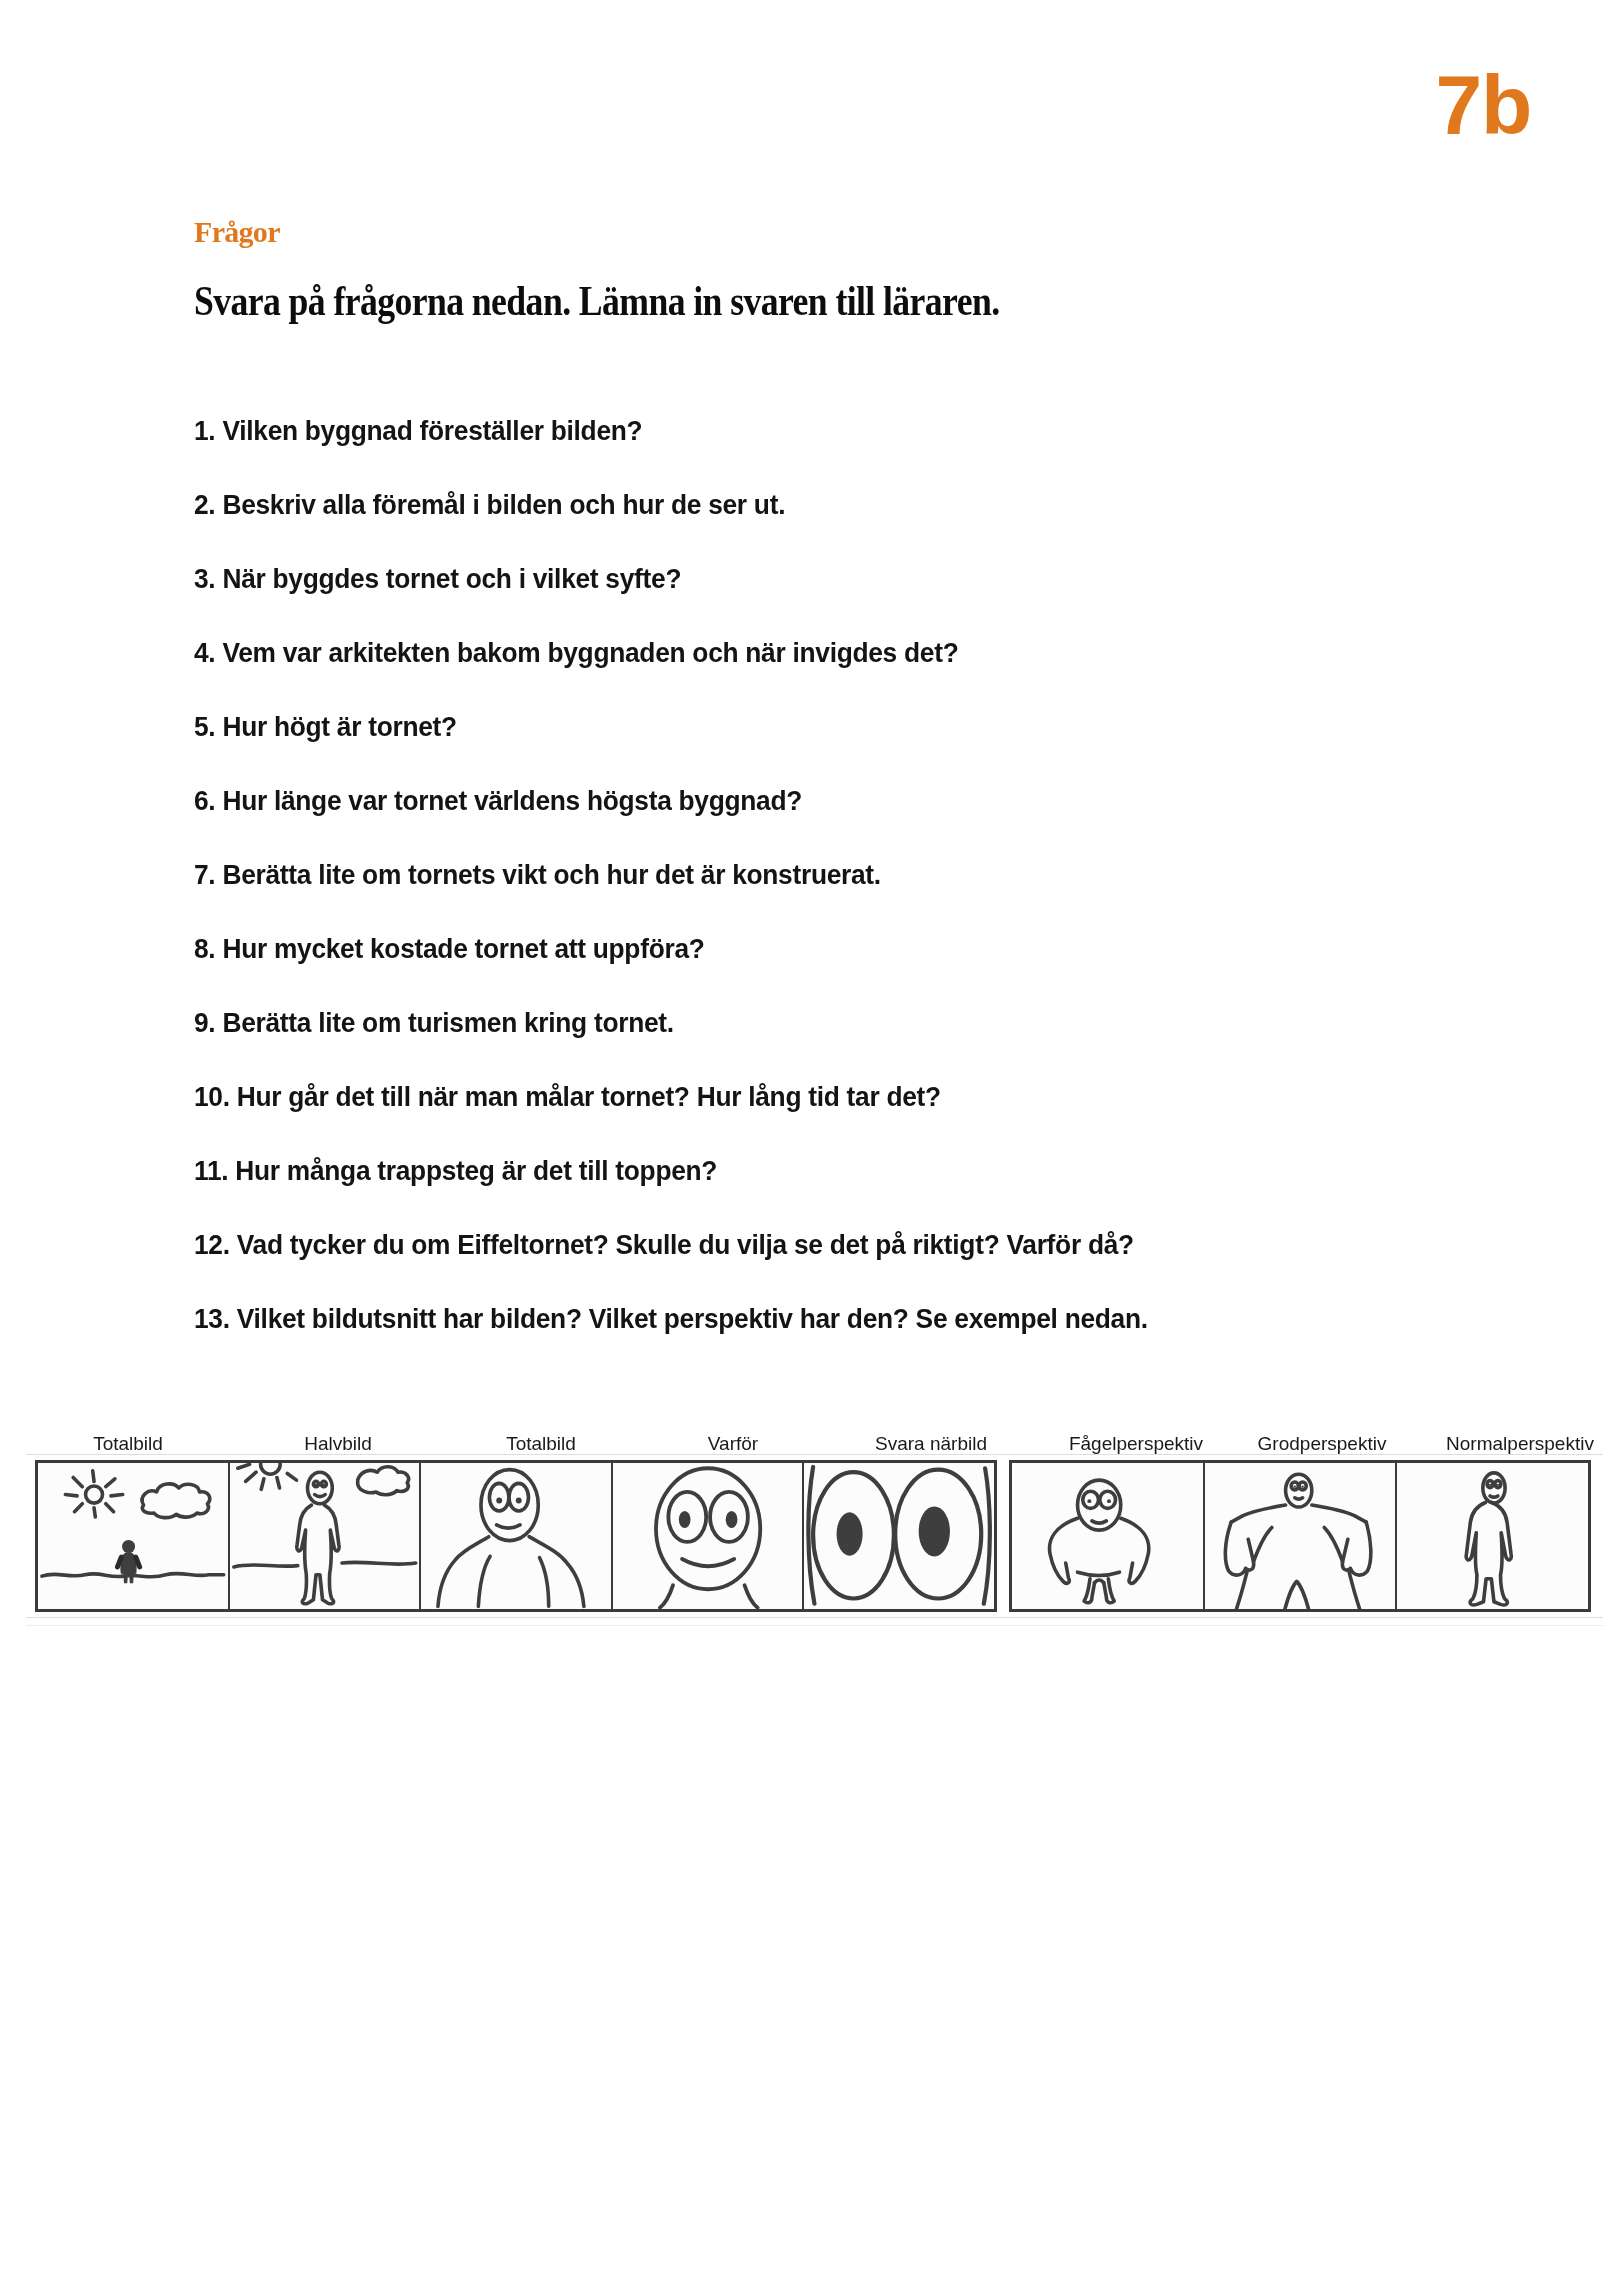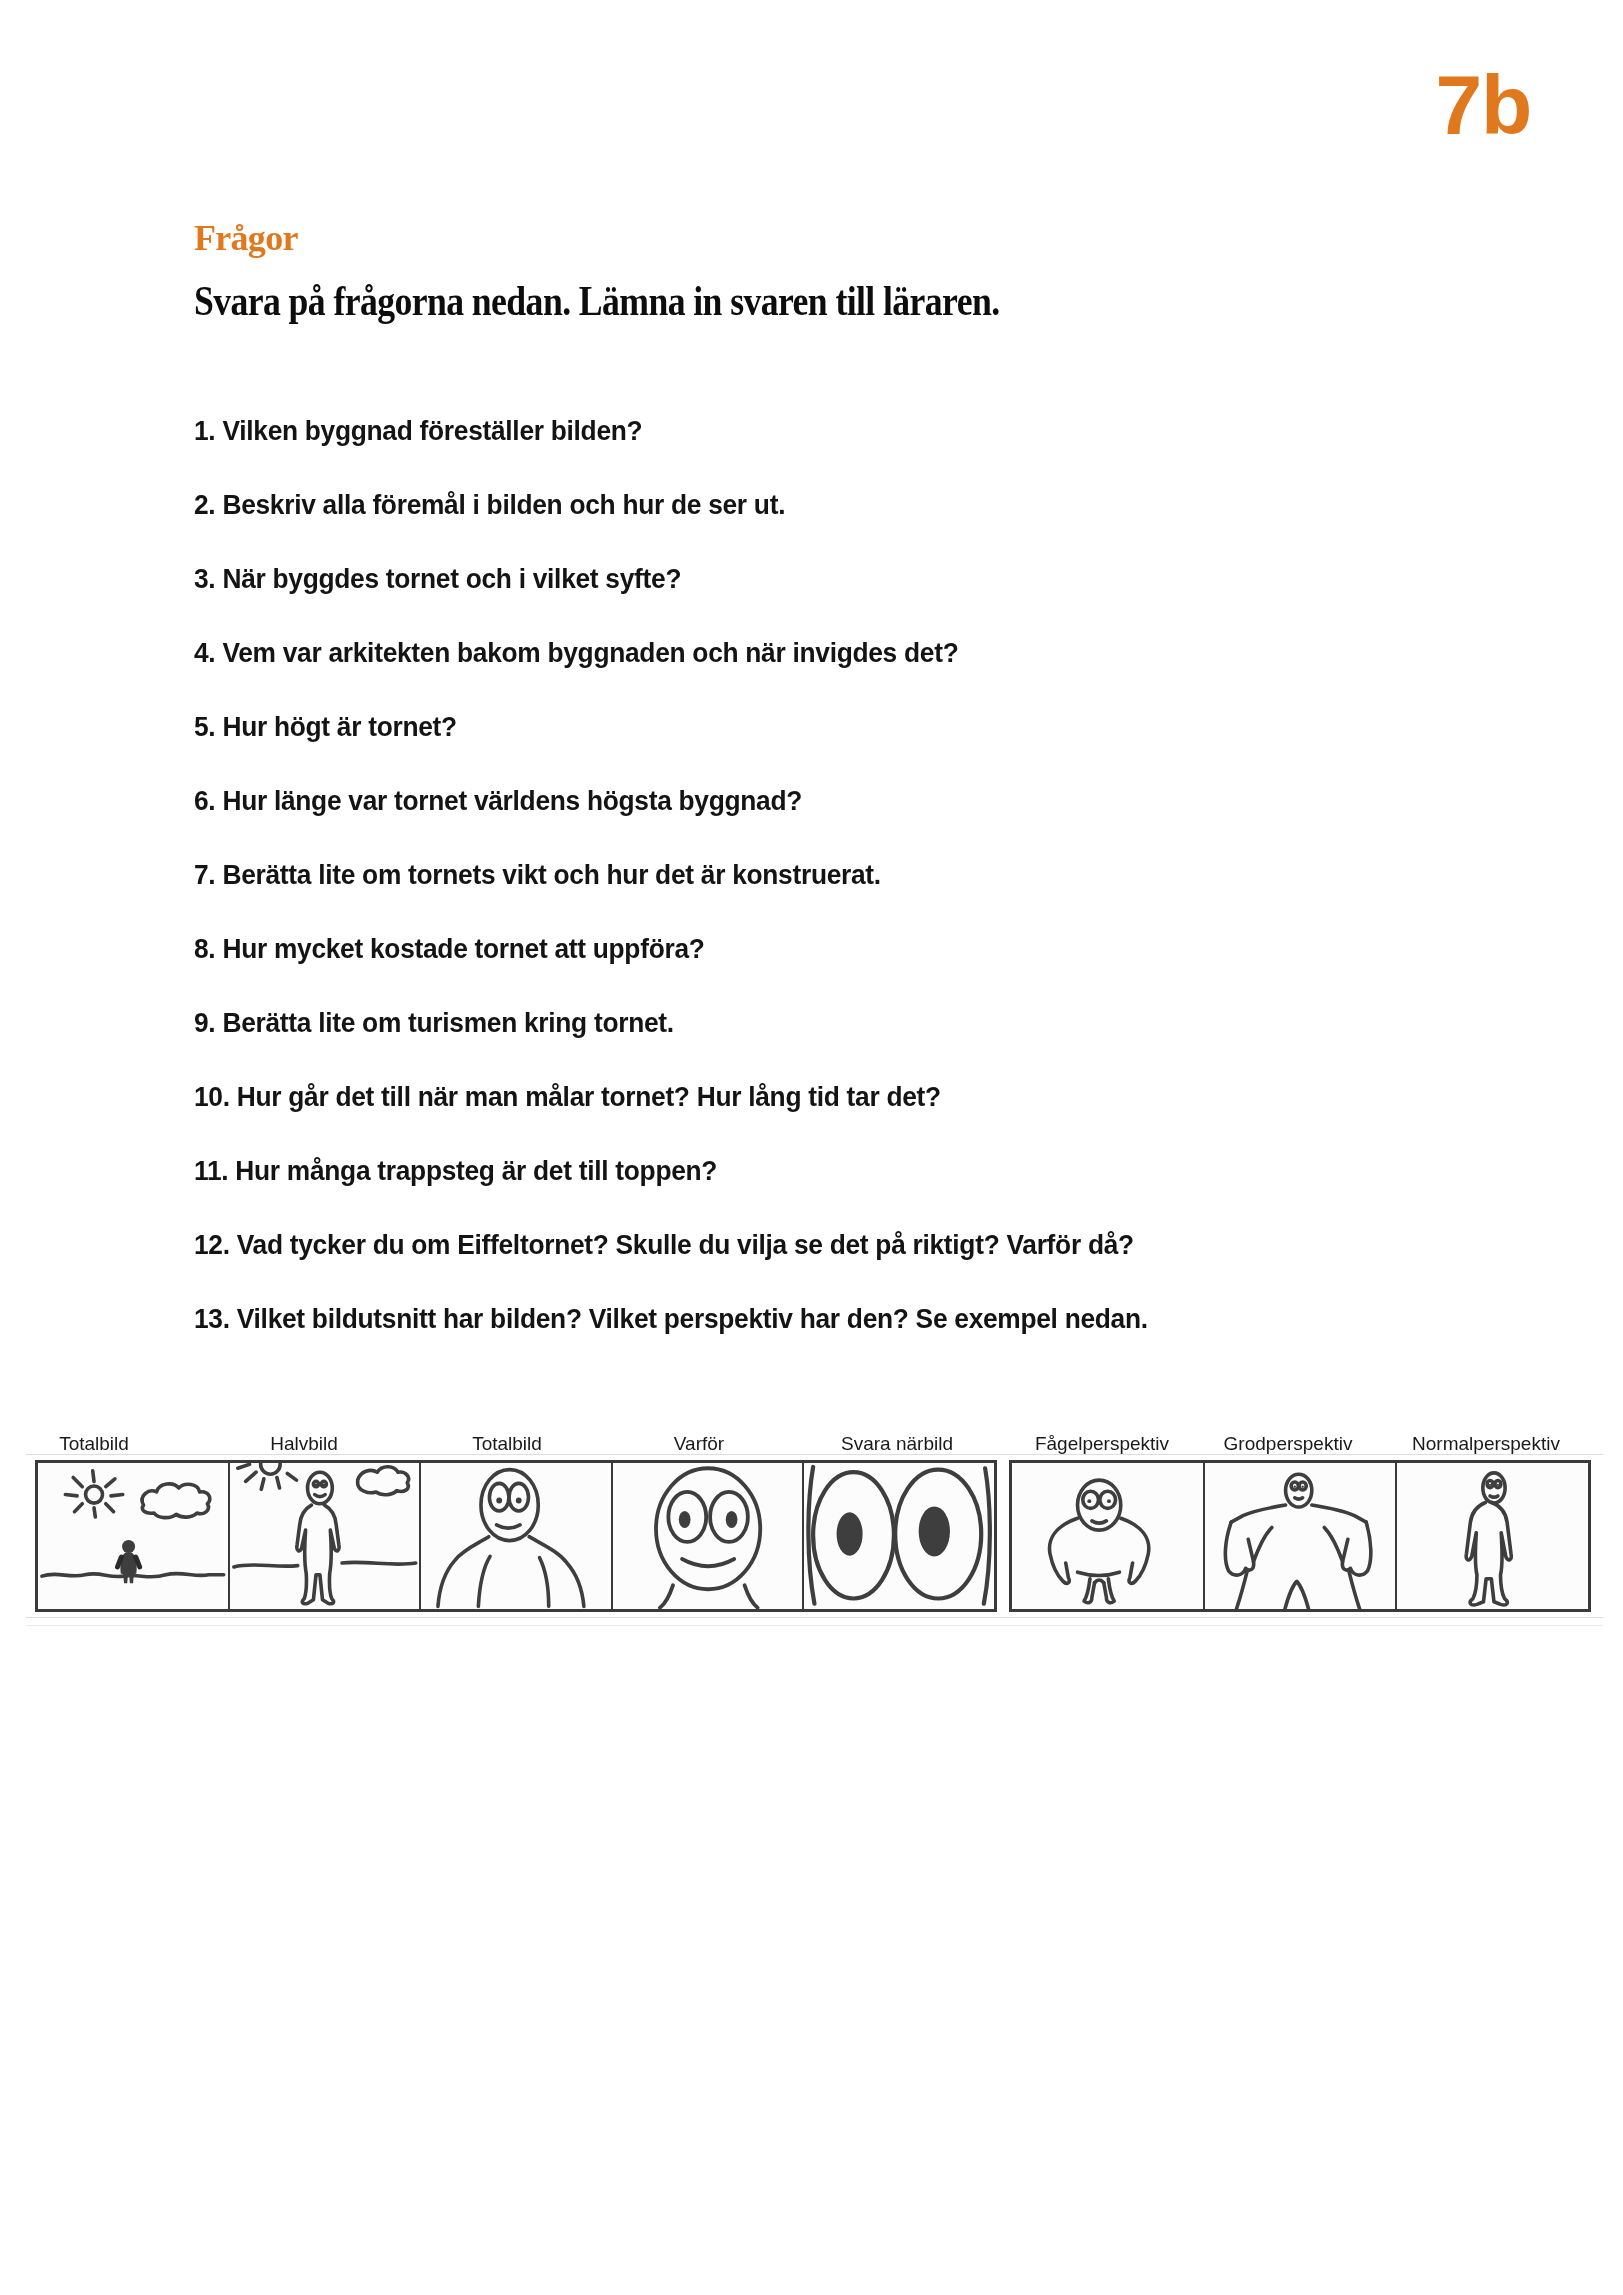--- a/index.html
+++ b/index.html
@@ -9,38 +9,38 @@
     --accent:#E0791E; --ink:#161616; --sketch:#3e3e3e;
   }
   .badge {
     position:absolute; top:63px; right:92px;
     font-size:84px; font-weight:800; line-height:1;
     color:var(--accent); letter-spacing:-1.3px;
   }
   .title {
     position:absolute; left:194px; top:195px;
     font-family:"Liberation Serif", serif; font-weight:700;
-    font-size:36px; line-height:1.1; color:var(--accent); letter-spacing:-0.7px;
+    font-size:30px; line-height:1.1; color:var(--accent); letter-spacing:-0.7px;
   }
   .subtitle {
     position:absolute; left:194px; top:277px; white-space:nowrap;
     font-family:"Liberation Serif", serif; font-weight:700;
     font-size:42px; line-height:1.15; color:#0d0d0d; letter-spacing:-0.7px;
     transform:scaleX(0.85); transform-origin:0 50%;
   }
   .questions { position:absolute; left:194px; top:416px; width:1308px; }
   .questions p {
     margin:0 0 44px 0; font-size:28px; line-height:30px; font-weight:700;
     color:#141414; letter-spacing:-0.3px; white-space:nowrap;
     transform:scaleX(0.94); transform-origin:0 50%;
   }
   .questions p.extra-gap { margin-top:19.6px; }
   .strip-label {
     position:absolute; top:1433px; transform:translateX(-50%);
-    font-size:19px; color:#1a1a1a; white-space:nowrap; line-height:22px;
+    font-size:19px; color:#1a1a1a; white-space:nowrap; line-height:22px;margin-left:34px;
   }
   .scanline { position:absolute; left:26px; width:1577px; height:0; border-top:1.3px solid #dedede; }
   .sketchbox {
     position:absolute; top:1460px; height:152px; box-sizing:border-box;
     border:3.3px solid #3a3a3a; background:#fcfcfc; display:flex;
   }
   .sketchbox .panel {
     flex:1 1 0; border-right:2px solid #3a3a3a; position:relative; background:#fcfcfc;
   }
   .sketchbox .panel:last-child { border-right:none; }

